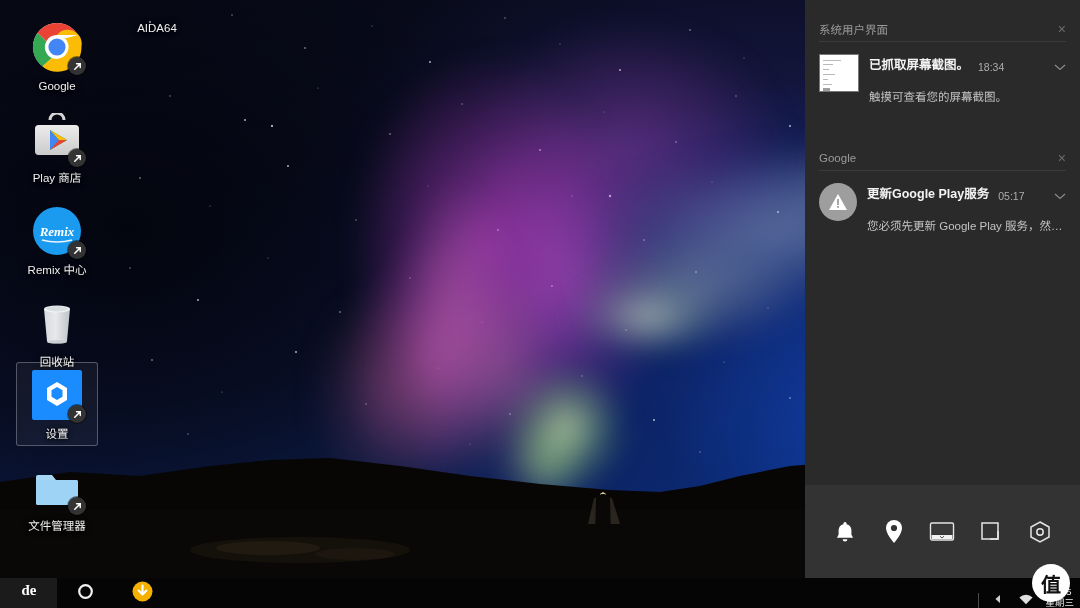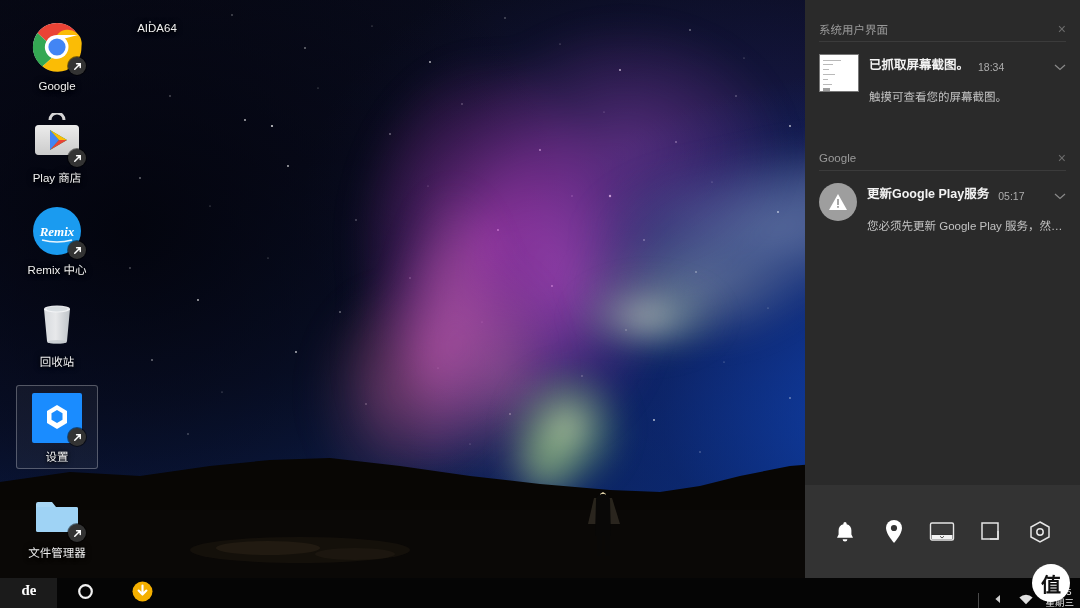--- a/index.html
+++ b/index.html
@@ -346,37 +346,37 @@
             </defs>
           <path d="M13 12 L16 44 a2 2 0 0 0 2 2 h16 a2 2 0 0 0 2-2 L39 12 Z" fill="url(#bg1)" opacity="0.92"></path>
           <ellipse cx="26" cy="12" rx="13" ry="3.4" fill="#f4f6f8" opacity="0.95"></ellipse>
           <ellipse cx="26" cy="12" rx="10.5" ry="2.4" fill="#d6dbdf" opacity="0.9"></ellipse>
           <ellipse cx="26" cy="45" rx="9" ry="2" fill="#c2c8cc" opacity="0.7"></ellipse>
         </svg>
       </div>
       <div class="lbl">回收站</div>
     </div>
 
-    <div class="dicon selected" style="left:16px; top:385px;text-align:center;">
+    <div class="dicon selected" style="left:16px; top:362px;text-align:center;">
       <div class="glyph">
         <svg viewBox="0 0 52 52" width="52" height="52">
           <rect x="1" y="1" width="50" height="50" rx="2" fill="#1a8cff"></rect>
           <path d="M26 13 L36 19 L36 31 L26 37 L16 31 L16 19 Z" fill="#ffffff"></path>
           <path d="M26 18 L31.5 21.3 L31.5 27.8 L26 31 L20.5 27.8 L20.5 21.3 Z" fill="#1a8cff"></path>
         </svg>
         <span class="shortcut-badge">
           <svg width="11" height="11" viewBox="0 0 12 12">
               <path d="M3 9 L9 3 M5 3 H9 V7" stroke="#fff" stroke-width="1.6" fill="none" stroke-linecap="round"></path>
             </svg>
         </span>
       </div>
       <div class="lbl">设置</div>
     </div>
 
-    <div class="dicon" style="left:16px; top:481px;">
+    <div class="dicon" style="left:16px; top:454px;">
       <div class="glyph">
         <svg viewBox="0 0 52 52" width="52" height="52">
           <path d="M7 14 h14 l4 5 h20 a2 2 0 0 1 2 2 v21 a2 2 0 0 1-2 2 H7 a2 2 0 0 1-2-2 V16 a2 2 0 0 1 2-2 Z" fill="#a8d7f5"></path>
           <path d="M7 19 h38 a2 2 0 0 1 2 2 v21 a2 2 0 0 1-2 2 H7 a2 2 0 0 1-2-2 V21 a2 2 0 0 1 2-2 Z" fill="#9fd3f5"></path>
         </svg>
         <span class="shortcut-badge">
           <svg width="11" height="11" viewBox="0 0 12 12">
               <path d="M3 9 L9 3 M5 3 H9 V7" stroke="#fff" stroke-width="1.6" fill="none" stroke-linecap="round"></path>
             </svg>
         </span>

